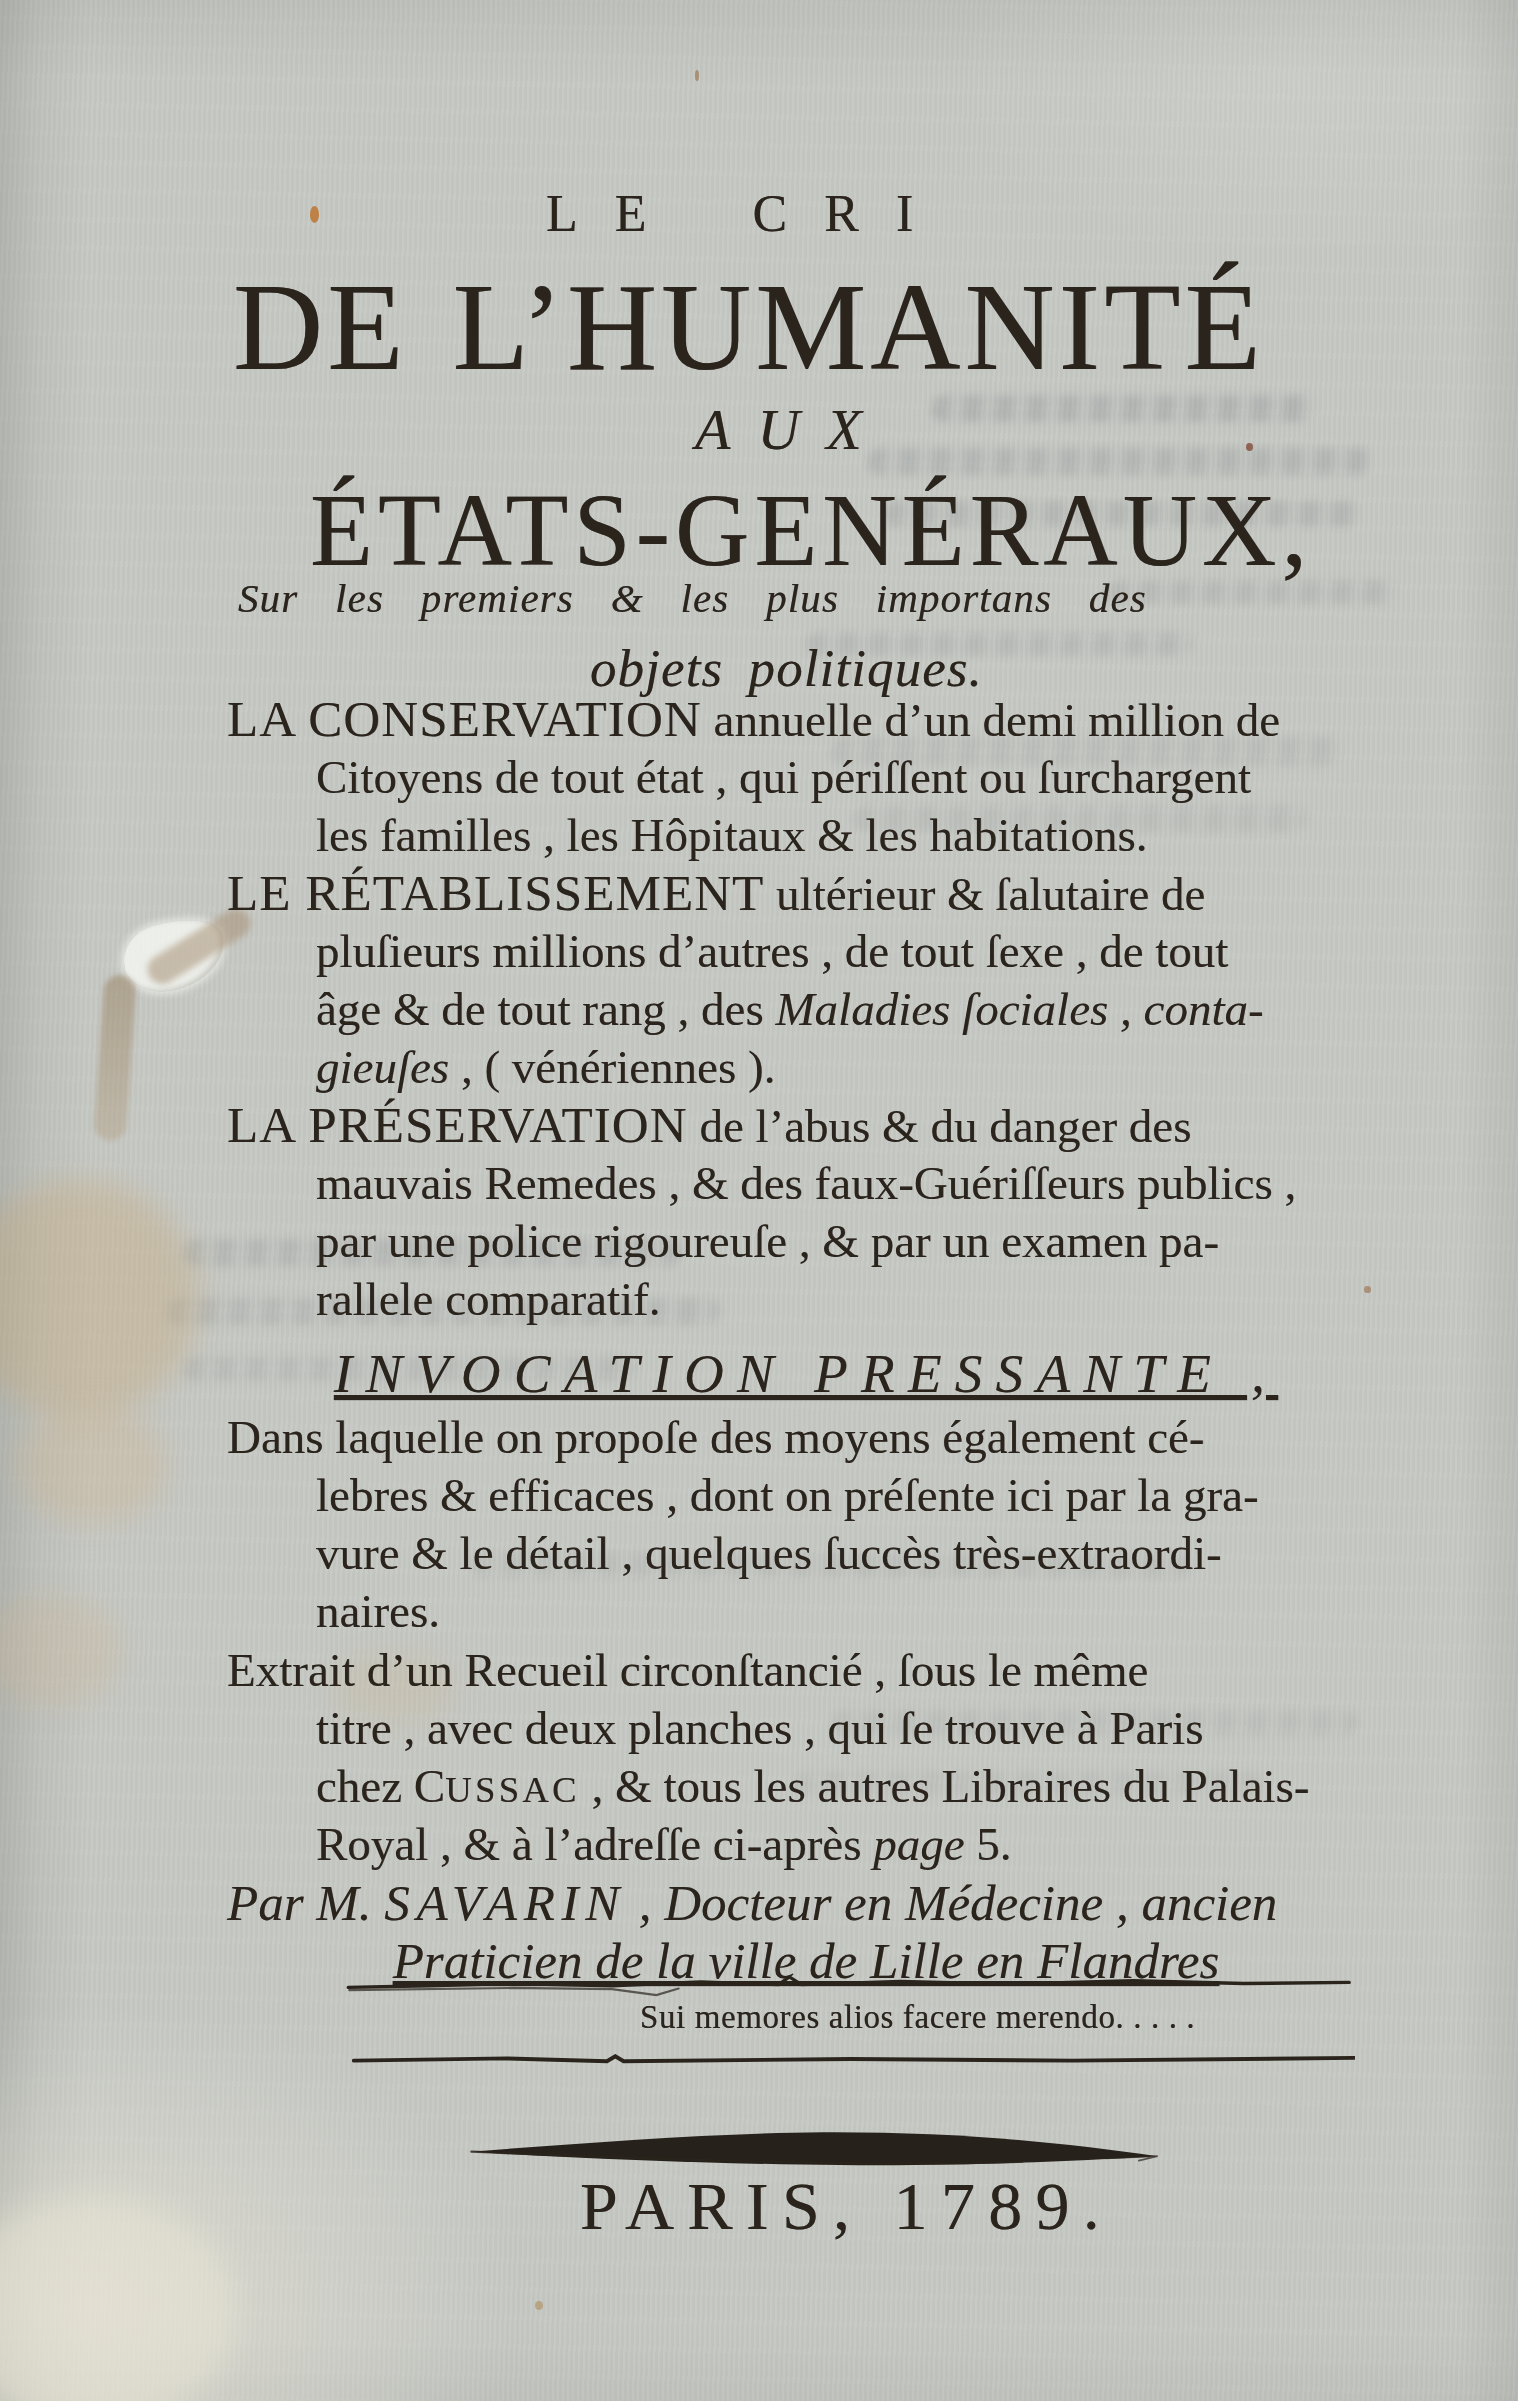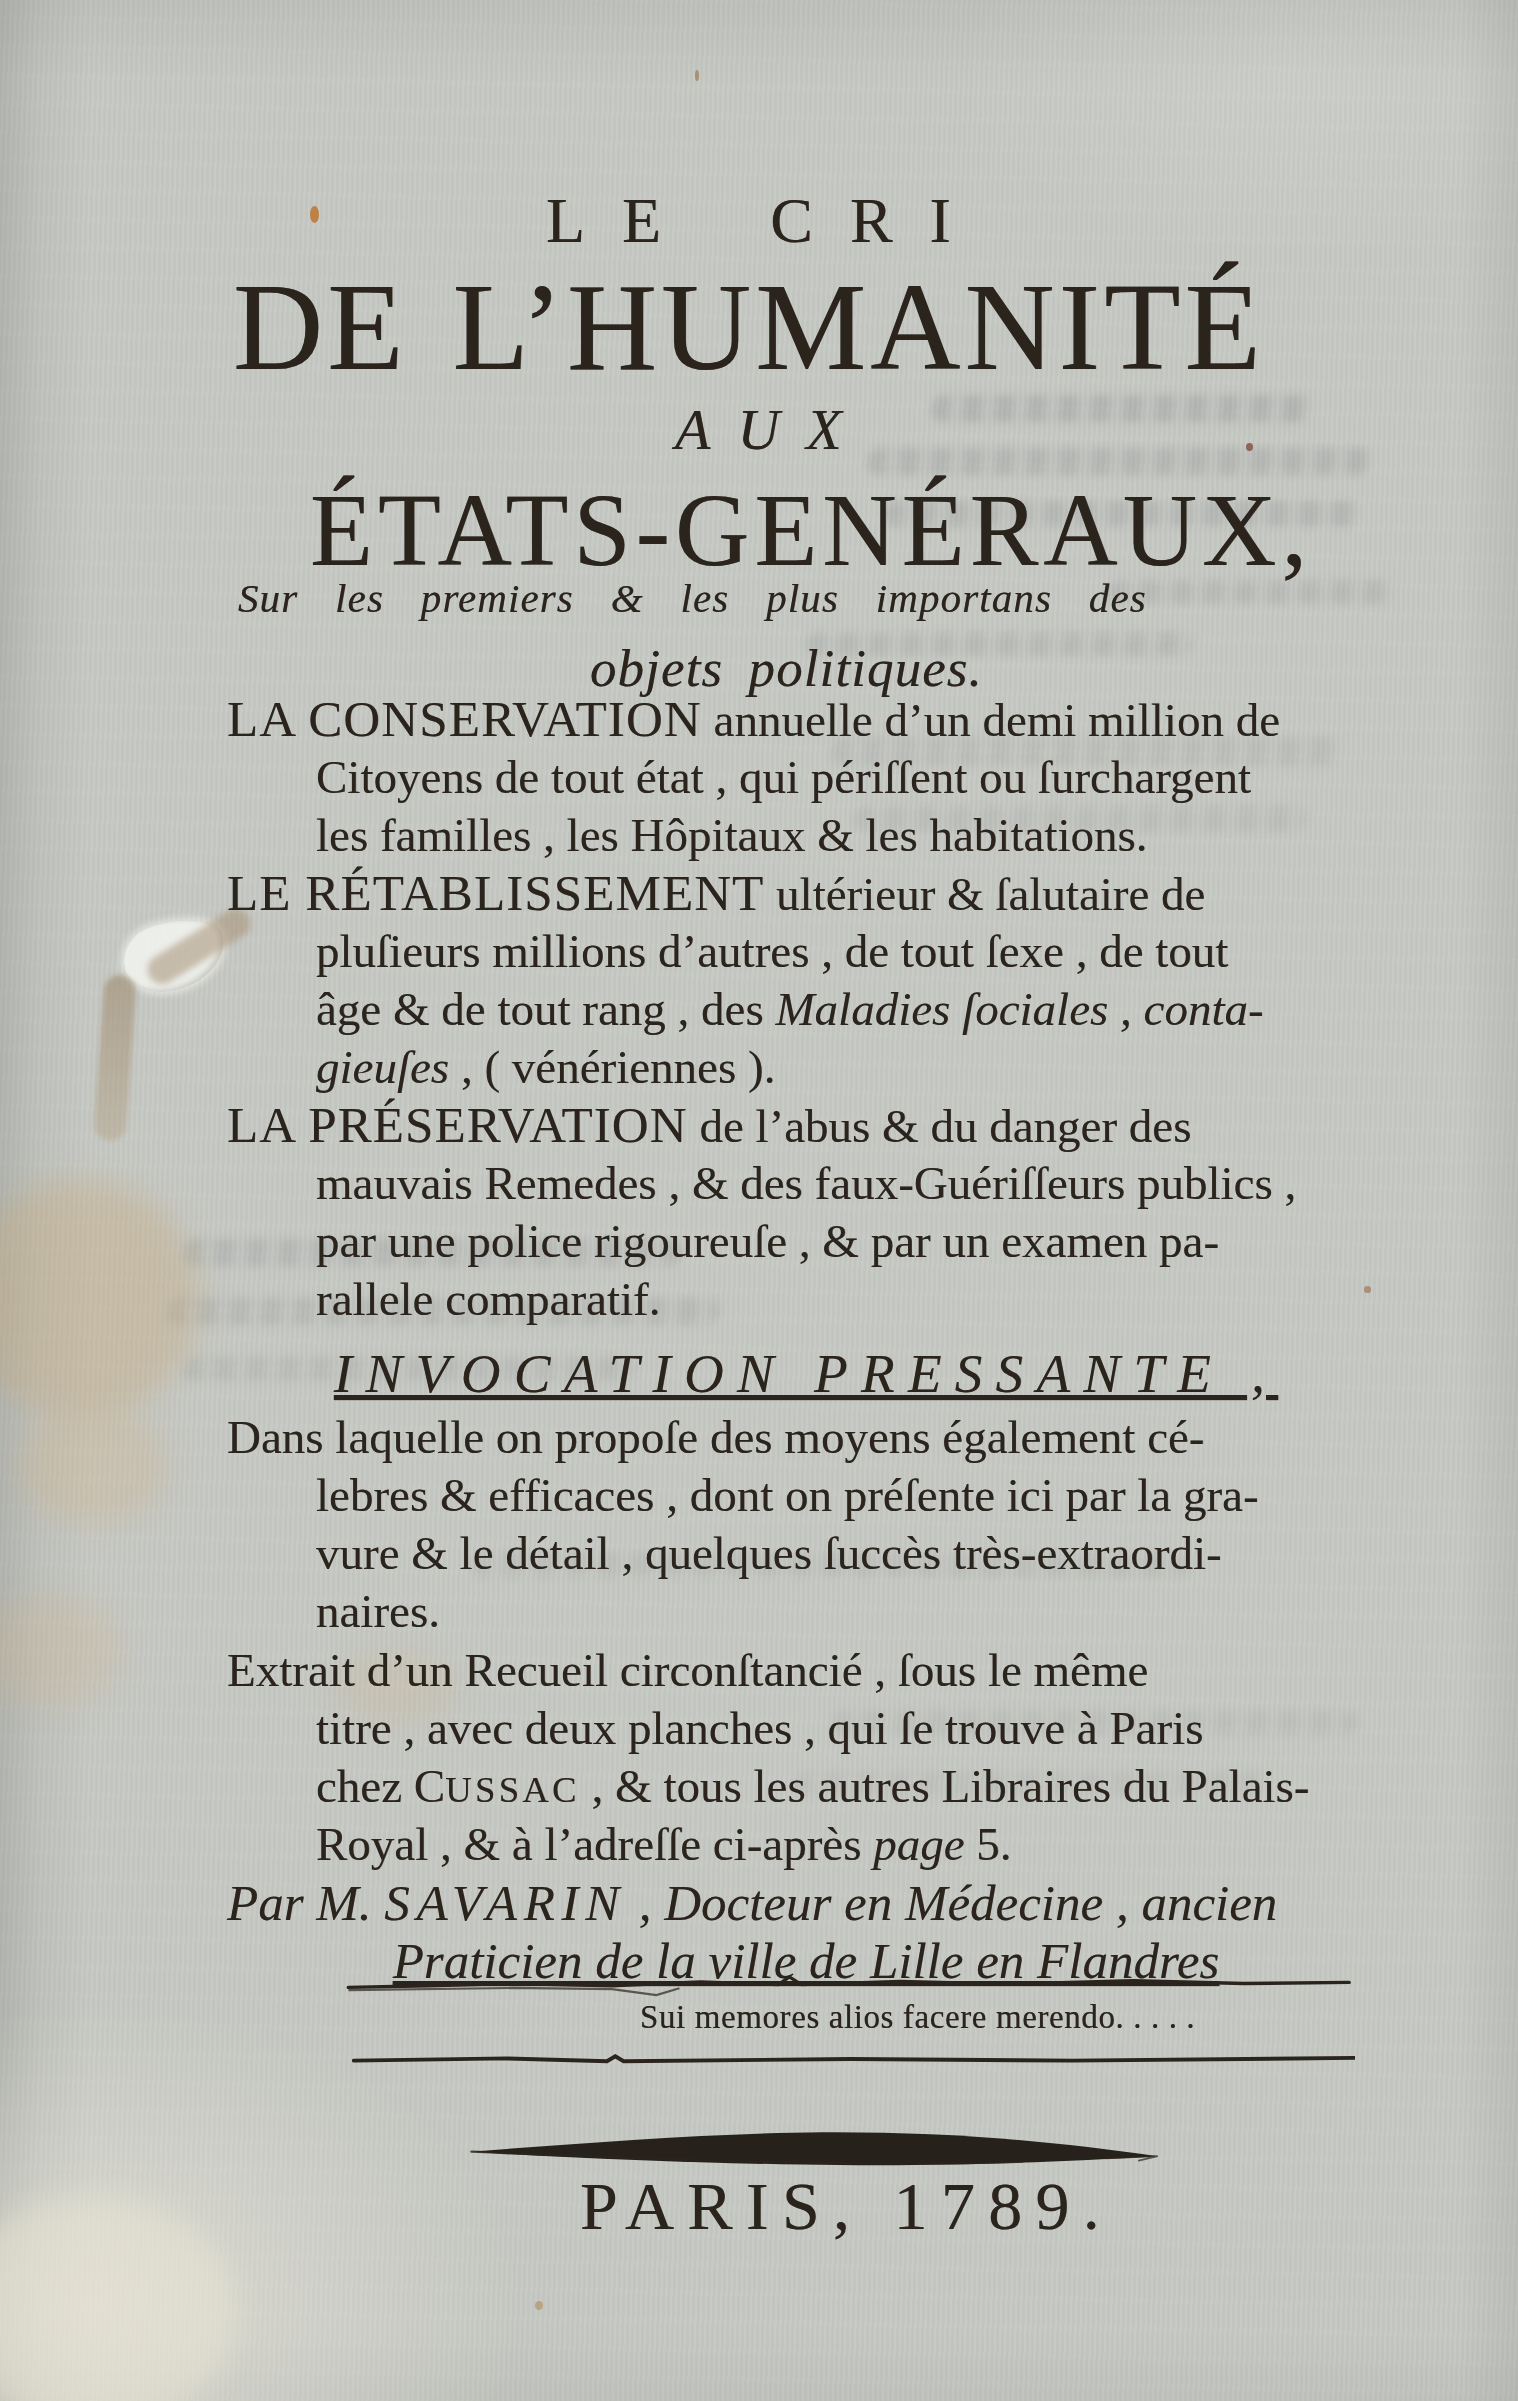--- a/index.html
+++ b/index.html
@@ -13,23 +13,23 @@
       linear-gradient(90deg, rgba(104,109,103,0.22) 0px, rgba(104,109,103,0.08) 39px, rgba(104,109,103,0) 89px),
       linear-gradient(270deg, rgba(104,109,103,0.12) 0px, rgba(104,109,103,0) 61px),
       linear-gradient(180deg, rgba(112,117,111,0.10) 0px, rgba(112,117,111,0) 83px),
       linear-gradient(0deg, rgba(112,117,111,0.08) 0px, rgba(112,117,111,0) 67px),
       repeating-linear-gradient(92deg, rgba(255,255,255,0.045) 0 2.2px, rgba(92,97,92,0.035) 2.2px 5px),
       #c6c8c3;
   }
   .tx{position:absolute;white-space:nowrap;
       text-shadow:0.3px 0.4px 0.4px rgba(42,36,29,0.45), -0.2px 0 0.3px rgba(42,36,29,0.30);}
   
-  .t1{left:546px;top:184px;font-size:64px;letter-spacing:37px;word-spacing:19px;}
+  .t1{left:546px;top:184px;font-size:52px;letter-spacing:37px;word-spacing:19px;}
   .t2{left:233px;top:256px;font-size:125px;letter-spacing:3.9px;word-spacing:10px;}
-  .t3{left:675px;top:396px;font-size:58px;font-style:italic;letter-spacing:27px;}
+  .t3{left:695px;top:396px;font-size:58px;font-style:italic;letter-spacing:27px;}
   .t4{left:310px;top:471px;font-size:103px;letter-spacing:5px;}
   .sub1{left:238px;top:574px;font-size:41px;font-style:italic;word-spacing:25.5px;letter-spacing:1.1px;}
   .sub2{left:590px;top:638px;font-size:53px;font-style:italic;word-spacing:11px;letter-spacing:1.1px;text-align:right;}
   
   .bodyblock{position:absolute;left:227px;top:690px;width:1158px;font-size:47px;}
   .ln{position:relative;white-space:nowrap;line-height:58px;height:58px;
       text-shadow:0.3px 0.4px 0.4px rgba(42,36,29,0.42);}
   .ln.hang{padding-left:89px;}
   .ln.center{text-align:center;text-decoration:underline;}
   .ln.invocation{font-size:55px;margin:16.6px 0 5.5px;}

